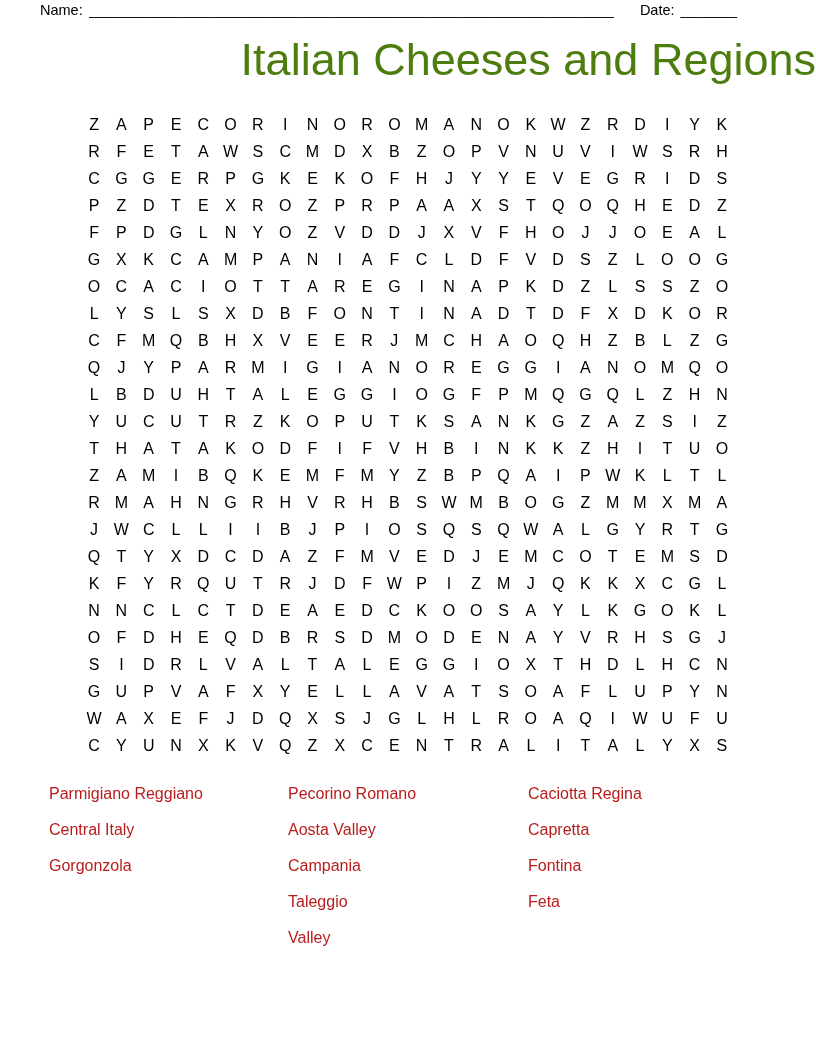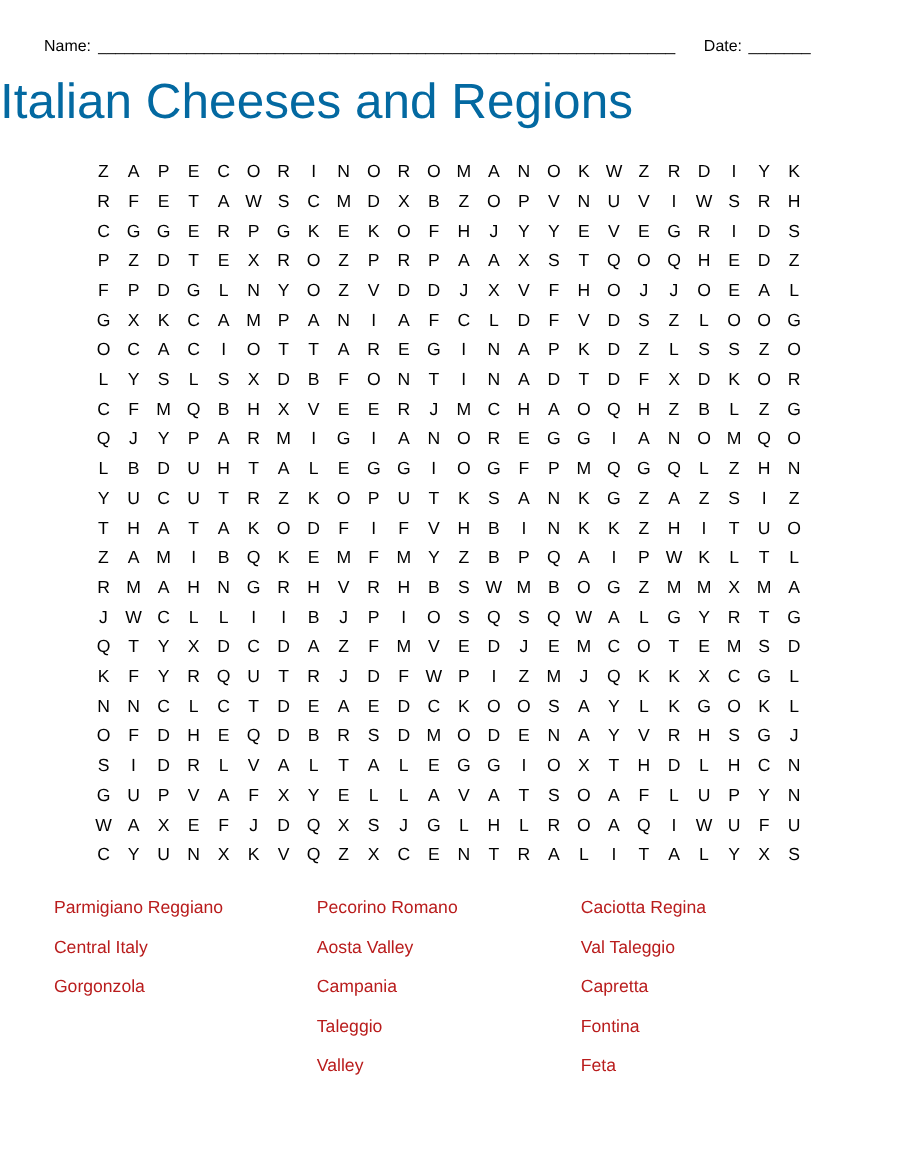--- a/index.html
+++ b/index.html
@@ -4,42 +4,42 @@
 <style>
   * { margin: 0; padding: 0; box-sizing: border-box; }
   html, body { background: #ffffff; }
   body {
     width: 816px; height: 1056px;
     font-family: "Liberation Sans", sans-serif;
     color: #000;
     position: relative;
     overflow: hidden;
   }
-  .page { position: absolute; inset: 0; background: #fff; margin-top: 32px; }
+  .page { position: absolute; inset: 0; background: #fff; }
 
   
   .header-row {
     position: absolute; top: 0; left: 40px; right: 79px;
     display: flex; align-items: baseline;
     font-size: 14.5px; line-height: 20px; white-space: nowrap;
   }
   .name-label, .date-label { flex: 0 0 auto; }
   .blank-line { letter-spacing: 0; color: #000; }
   .name-line {
     flex: 1 1 auto; overflow: hidden;
     margin-left: 6px; margin-right: 26px;
   }
   .date-line { flex: 0 0 auto; margin-left: 6px; }
 
   
   .puzzle-title {
     position: absolute; top: 33px; left: 0; right: 0;
-    text-align: left;
+    text-align: right;
     font-size: 45px; line-height: 54px; font-weight: normal;
-    color: #0369a1;
+    color: #4d7c0f;
   }
 
   
   .word-search-grid {
     position: absolute; top: 111px; left: 50%;
     transform: translateX(-50%);
   }
   .grid-row { display: flex; height: 27px; }
   .grid-cell {
     width: 27.3px; height: 27px;
@@ -708,20 +708,19 @@
       </div>
     <div class="word-column col-1">
         <div class="word-item">Pecorino Romano</div>
         <div class="word-item">Aosta Valley</div>
         <div class="word-item">Campania</div>
         <div class="word-item">Taleggio</div>
         <div class="word-item">Valley</div>
       </div>
     <div class="word-column col-2">
         <div class="word-item">Caciotta Regina</div>
-        <div class="word-item">Val Taleggio</div>
         <div class="word-item">Capretta</div>
         <div class="word-item">Fontina</div>
         <div class="word-item">Feta</div>
       </div>
   </div>
 
 </div>
 
 </body></html>

